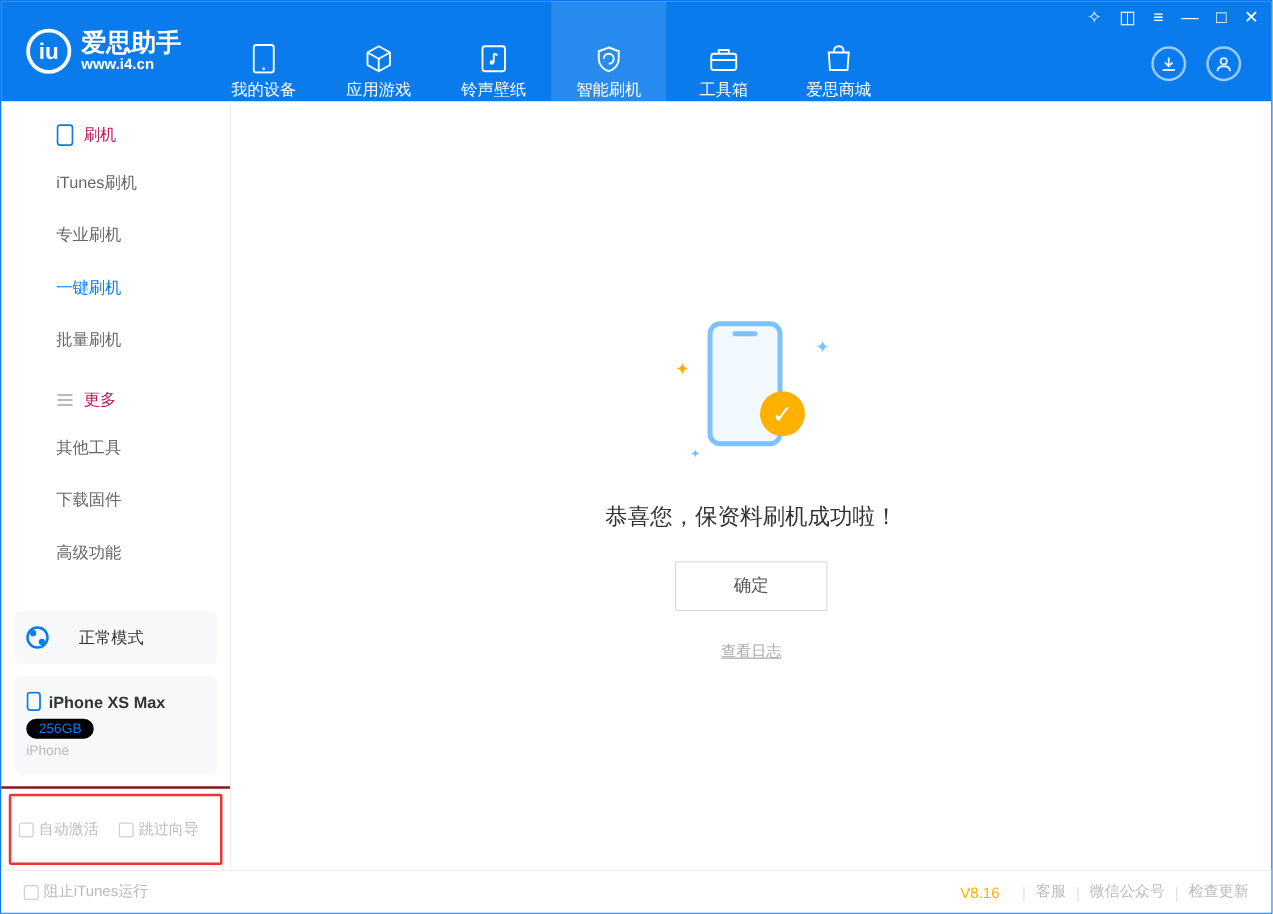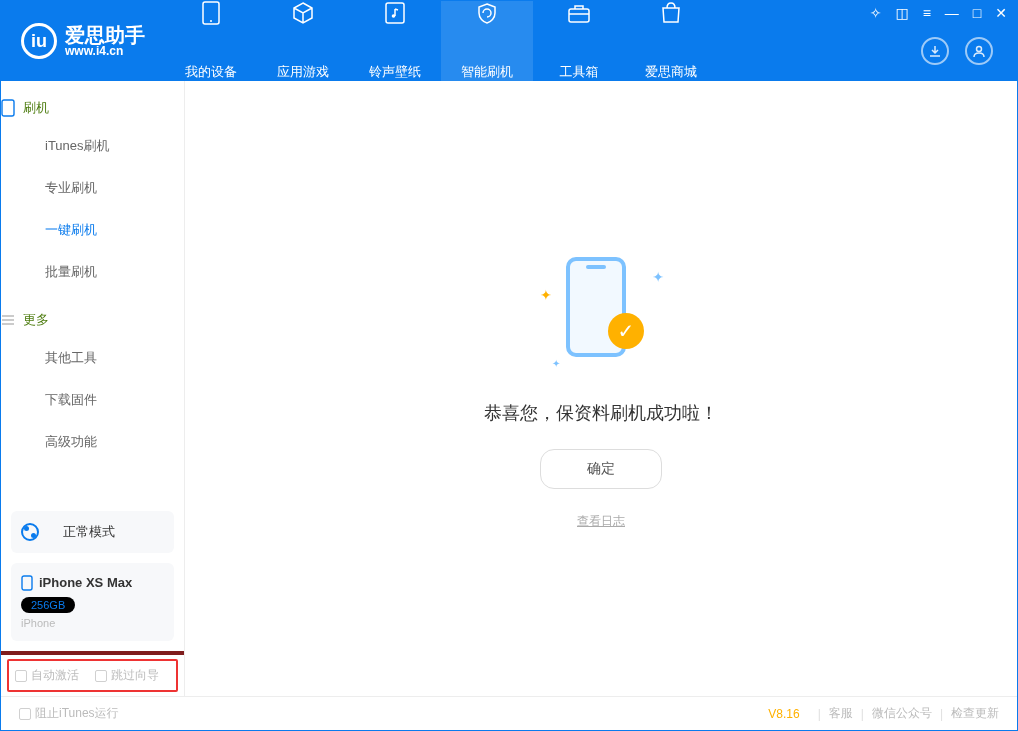--- a/index.html
+++ b/index.html
@@ -5,61 +5,61 @@
 * { margin: 0; padding: 0; box-sizing: border-box; font-family: "Microsoft YaHei", "PingFang SC", sans-serif; }
 body { background: #fff; width: 1018px; height: 731px; position: relative; border: 1px solid #0a7bed; overflow: hidden; }
 
 
 .header { height: 80px; background: linear-gradient(180deg, #0a7bed 0%, #0a7bed 100%); display: flex; align-items: center; color: #fff; position: relative; }
 .logo-box { display: flex; align-items: center; padding: 0 20px; gap: 8px; }
 .logo-circle { width: 36px; height: 36px; border: 3px solid #fff; border-radius: 50%; display: flex; align-items: center; justify-content: center; font-weight: bold; font-size: 18px; }
 .logo-text-main { font-size: 20px; font-weight: bold; line-height: 1; }
 .logo-text-sub { font-size: 12px; line-height: 1; font-weight: bold; }
 .nav { display: flex; height: 100%; }
-.nav-item { width: 92px; display: flex; flex-direction: column; align-items: center; justify-content: space-between; font-size: 13px; gap: 4px; cursor: pointer; position: relative; }
+.nav-item { width: 92px; display: flex; flex-direction: column; align-items: center; justify-content: flex-end; font-size: 13px; gap: 4px; cursor: pointer; position: relative; }
 .nav-item.active { background: rgba(255,255,255,0.12); }
 .nav-icon { width: 24px; height: 24px; display: flex; align-items: center; justify-content: center; }
 .win-controls { position: absolute; top: 4px; right: 10px; display: flex; gap: 14px; font-size: 14px; }
 .win-controls span { cursor: pointer; }
 .header-btns { position: absolute; right: 24px; bottom: 16px; display: flex; gap: 16px; }
 .circle-btn { width: 28px; height: 28px; border: 2px solid rgba(255,255,255,0.6); border-radius: 50%; display: flex; align-items: center; justify-content: center; cursor: pointer; color: rgba(255,255,255,0.85); }
 
 
 .body { position: absolute; top: 80px; bottom: 34px; left: 0; right: 0; display: flex; }
 .sidebar { width: 184px; border-right: 1px solid #ededed; display: flex; flex-direction: column; font-size: 13px; color: #555; position: relative; }
-.sb-group { padding: 18px 0 8px 0; display: flex; align-items: center; gap: 8px; color: #4d7c0f; font-weight: 500; }
+.sb-group { padding: 18px 0 8px 0; display: flex; align-items: center; gap: 8px; color: #be185d; font-weight: 500; margin-left: 44px; }
 .sb-item { padding: 12px 0 12px 44px; cursor: pointer; color: #666; }
 .sb-item.active { color: #0a7bed; }
 .sb-spacer { flex: 1; }
 .device-card { margin: 10px 10px; padding: 12px 10px; border-radius: 6px; }
 .device-card.mode { background: #f7f8fa; display: flex; align-items: center; gap: 24px; color: #333; font-weight: 400; margin-bottom: 0; }
 .mode-icon { width: 18px; height: 18px; border: 2px solid #0a7bed; border-radius: 50%; position: relative; }
 .mode-icon::before, .mode-icon::after { content: ""; position: absolute; width: 5px; height: 5px; background: #0a7bed; border-radius: 50%; }
 .mode-icon::before { top: 1px; left: 1px; }
 .mode-icon::after { bottom: 1px; right: 1px; }
 .device-card.dev { background: #f7f8fa; }
-.dev-name { font-weight: 600; color: #333; font-size: 13px; display: flex; align-items: flex-start; gap: 6px; }
+.dev-name { font-weight: 600; color: #333; font-size: 13px; display: flex; align-items: center; gap: 6px; }
 .dev-capacity { display: inline-block; margin-top: 6px; font-size: 11px; color: #0a7bed; background: #000000; border-radius: 10px; padding: 2px 10px; }
 .dev-type { font-size: 11px; color: #bbb; margin-top: 4px; }
-.bottom-checks { border-top: 4px solid #7f1d1d; padding: 12px 14px; display: flex; gap: 16px; font-size: 12px; color: #bcbcbc; position: relative; }
+.bottom-checks { border-top: 2px solid #7f1d1d; padding: 24px 14px; display: flex; gap: 16px; font-size: 12px; color: #bcbcbc; position: relative; }
 .red-box { position: absolute; border: 2px solid #e33; border-radius: 2px; top: 4px; left: 6px; right: 6px; bottom: 4px; pointer-events: none; }
 .chk { display: flex; align-items: center; gap: 4px; }
 .chk-box { width: 12px; height: 12px; border: 1px solid #d0d0d0; border-radius: 2px; }
 
 .main { flex: 1; display: flex; flex-direction: column; align-items: center; justify-content: center; gap: 24px; }
 .success-illu { position: relative; width: 130px; height: 130px; }
 .phone { position: absolute; left: 30px; top: 10px; width: 60px; height: 100px; border: 4px solid #7dc2ff; border-radius: 10px; background: #f2f9ff; }
 .phone::before { content: ""; position: absolute; top: 4px; left: 50%; transform: translateX(-50%); width: 20px; height: 4px; border-radius: 3px; background: #7dc2ff; }
 .check-badge { position: absolute; right: 22px; bottom: 28px; width: 36px; height: 36px; border-radius: 50%; background: #ffb100; display: flex; align-items: center; justify-content: center; color: #fff; font-size: 20px; }
 .sparkle { position: absolute; color: #ffb100; font-size: 14px; }
 .sparkle.s1 { left: 4px; top: 40px; }
 .sparkle.s2 { right: 2px; top: 22px; color: #7dc2ff; }
 .sparkle.s3 { left: 16px; bottom: 8px; color: #7dc2ff; font-size: 10px; }
 .success-text { font-size: 18px; color: #333; }
-.ok-btn { border: 1px solid #ddd; padding: 10px 46px; font-size: 14px; color: #555; background: #fff; cursor: pointer; border-radius: 14px; }
+.ok-btn { border: 1px solid #ddd; padding: 10px 46px; font-size: 14px; color: #555; background: #fff; cursor: pointer; border-radius: 1px; }
 .log-link { color: #aaa; font-size: 12px; text-decoration: underline; cursor: pointer; }
 
 
 .footer { position: absolute; bottom: 0; left: 0; right: 0; height: 34px; border-top: 1px solid #ededed; display: flex; align-items: center; padding: 0 18px; font-size: 12px; color: #bbb; gap: 14px; background: #fff; }
 .footer .sep { color: #e0e0e0; margin: 0 4px; }
 .footer .right { margin-left: auto; display: flex; align-items: center; gap: 4px; }
 .footer .ver { color: #ffb100; margin-right: 10px; }
 .footer .flink { color: #bbb; cursor: pointer; }
 
 svg { display: block; }

